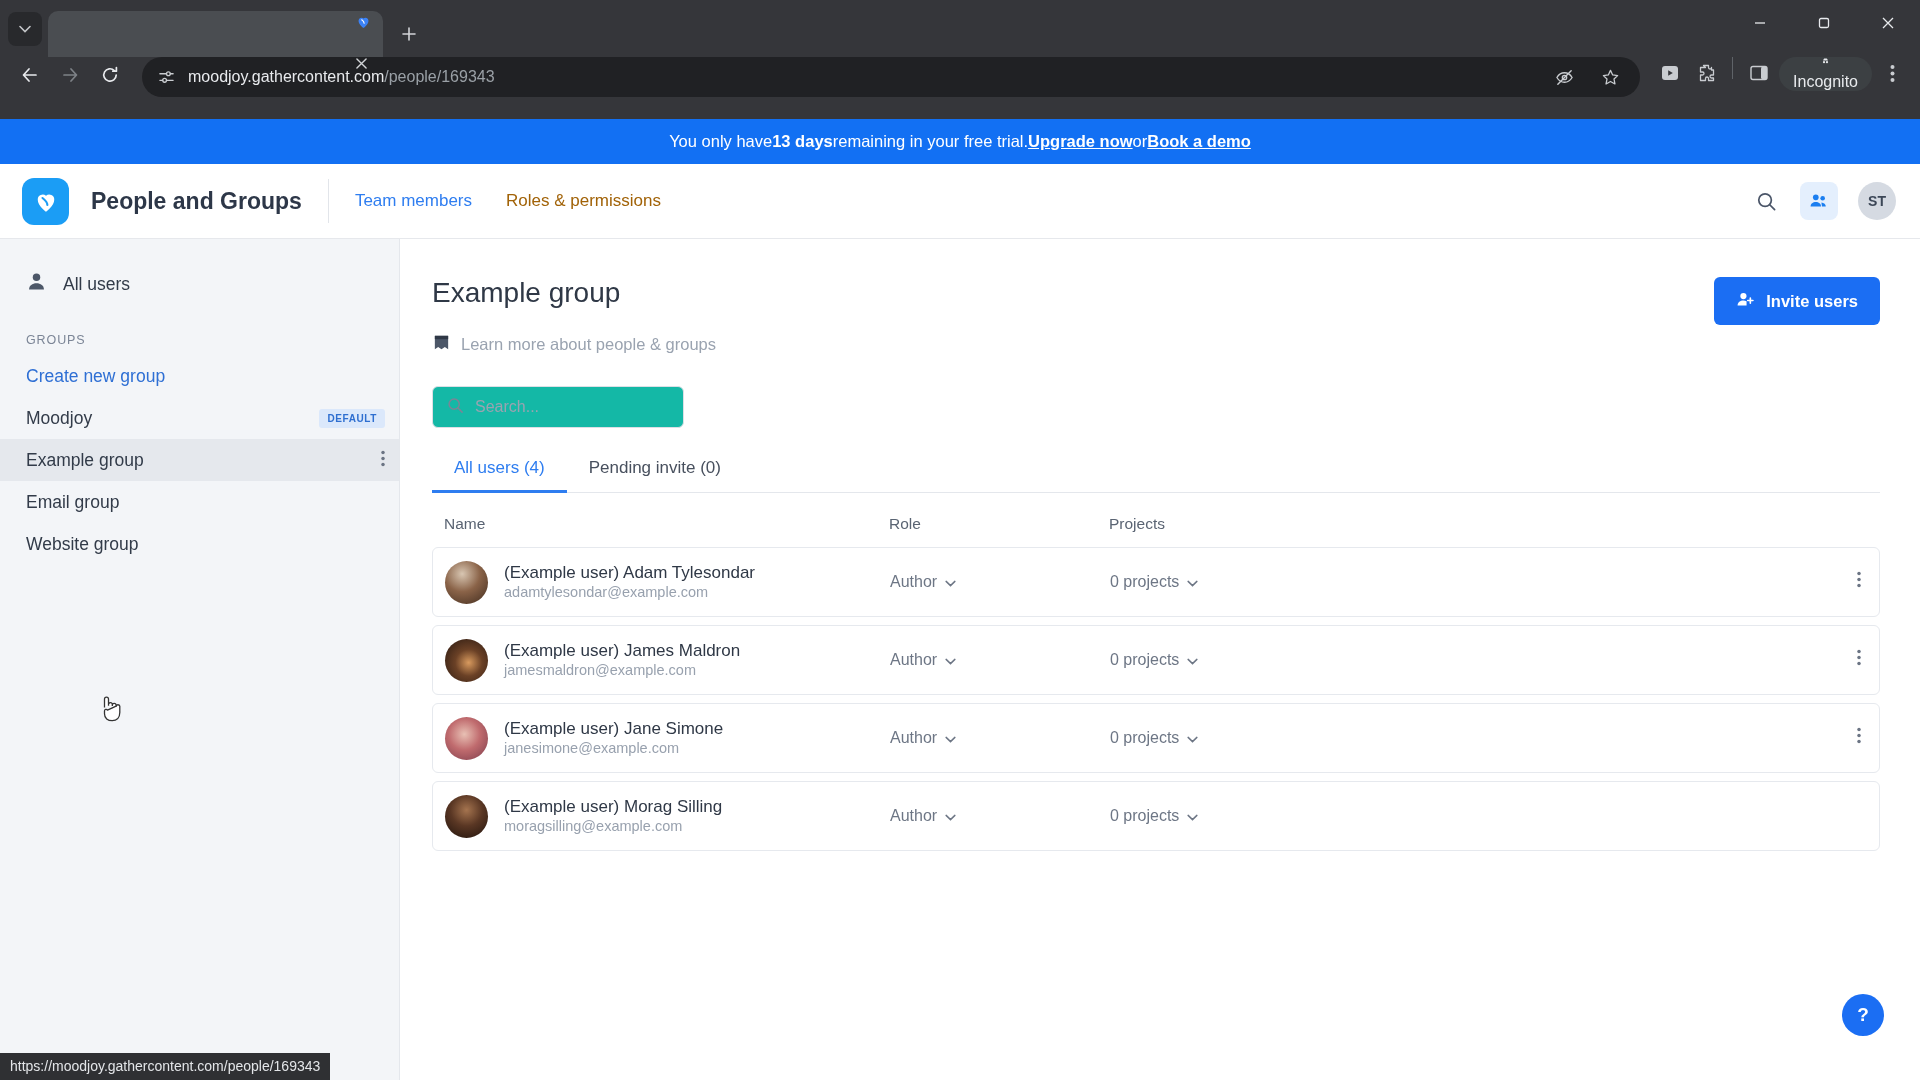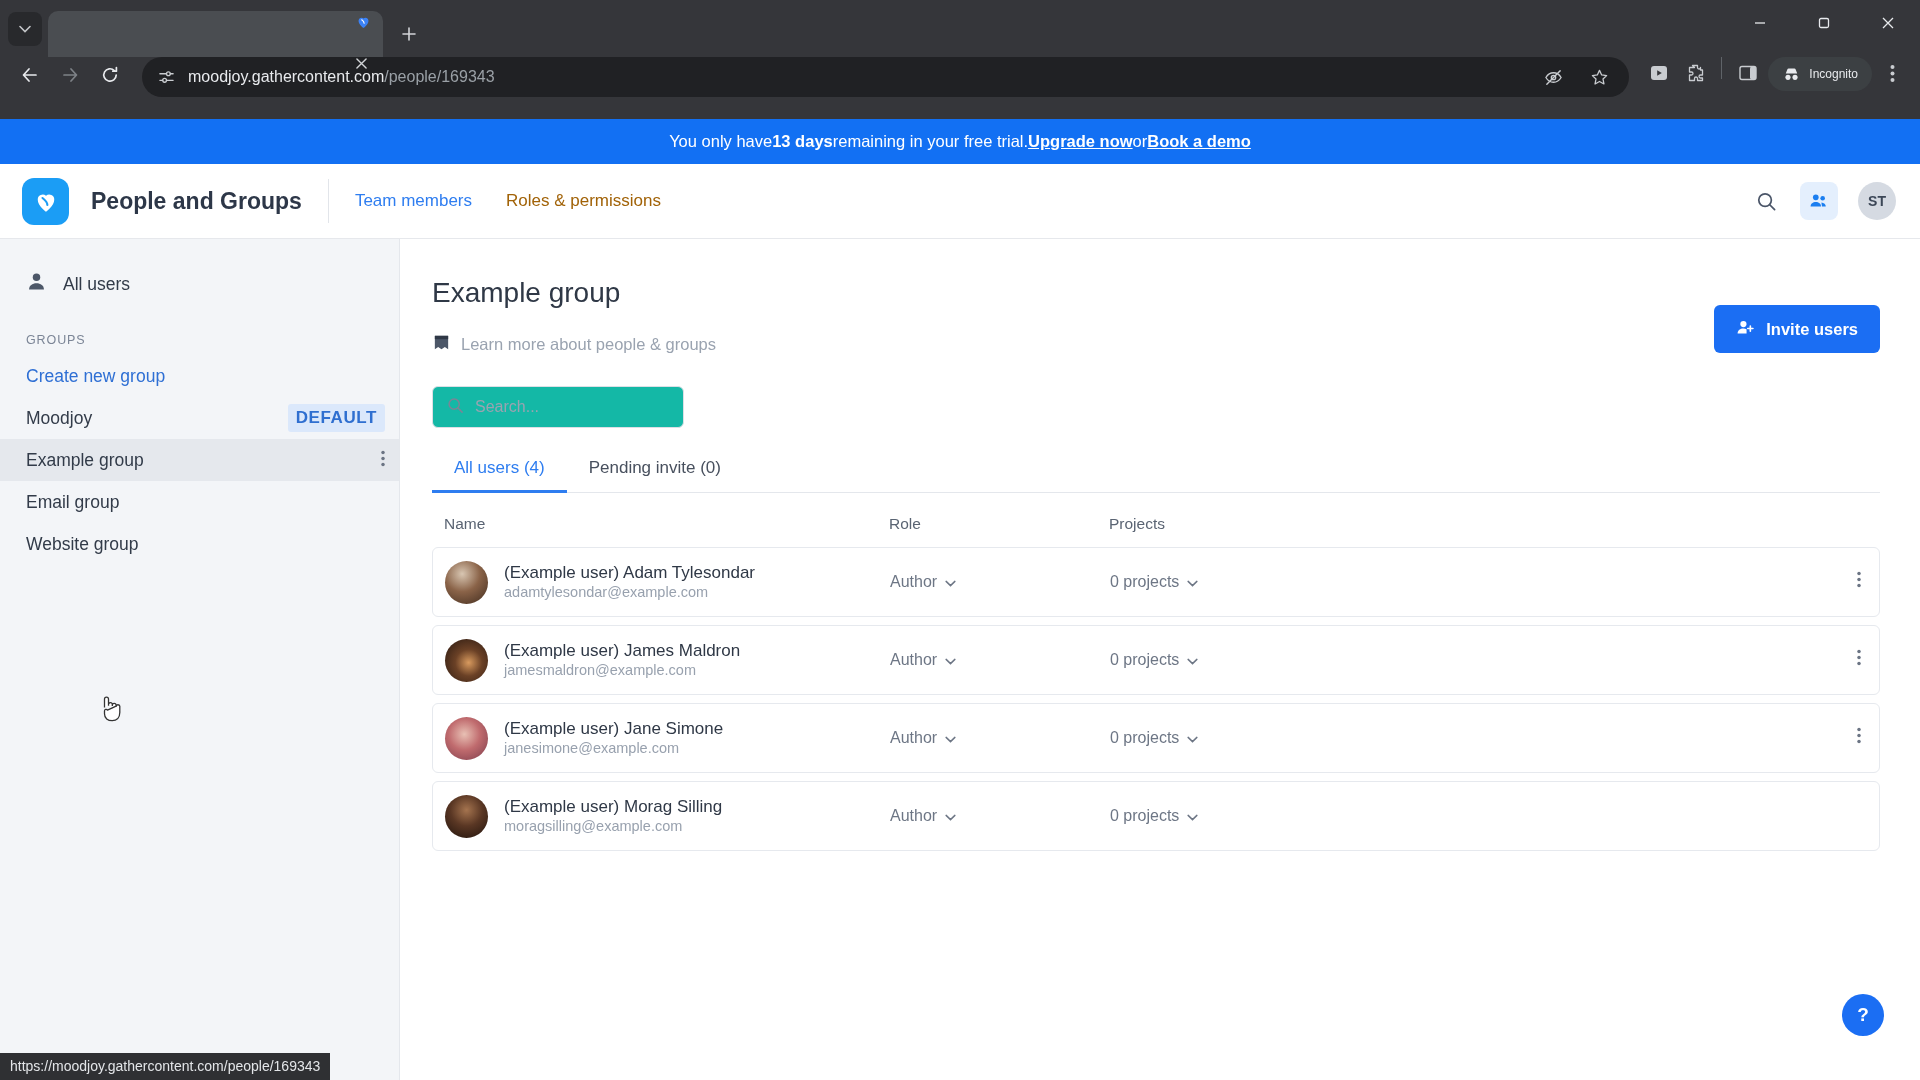--- a/index.html
+++ b/index.html
@@ -70,21 +70,21 @@
   .omni-url .path { color: #9aa0a6; }
   .omni-right { margin-left: auto; display: flex; align-items: center; gap: 14px; }
   .tb-icon {
     width: 32px; height: 32px; display: flex; align-items: center;
     justify-content: center; cursor: pointer; color: #c9ccd0; flex: none;
   }
   .vdiv { width: 1px; height: 22px; background: #5f6368; margin: 0 6px; }
   .incognito-pill {
     height: 34px; display: flex; align-items: center; gap: 8px;
     padding: 0 14px; border-radius: 17px; background: #3c4043;
-    color: #e8eaed; font-size: 12px; cursor: pointer; white-space: nowrap;
+    color: #e8eaed; font-size: 16px; cursor: pointer; white-space: nowrap; flex-direction: column;
   }
 
   
   .page { flex: 1; display: flex; flex-direction: column; background: #fff; min-height: 0; position: relative; }
 
   .trial-banner {
     height: 45px; background: #1270f3; display: flex; align-items: center;
     justify-content: center; color: #fff; font-size: 16.5px; gap: 0; flex: none;
   }
   .trial-banner b { font-weight: bold; }
@@ -131,37 +131,37 @@
     font-size: 12.5px; letter-spacing: .9px; color: #7b8596;
     padding: 26px 0 8px 26px; font-weight: normal;
   }
   .side-item {
     height: 42px; display: flex; align-items: center; padding: 0 14px 0 26px;
     font-size: 17.5px; color: #323b49; cursor: pointer; position: relative;
   }
   .side-item.link { color: #2e6fd4; }
   .side-item.active { background: #e5e8ed; }
   .badge-default {
-    margin-left: auto; background: #dbe8fb; color: #2f6fd0; font-size: 17px;
+    margin-left: auto; background: #dbe8fb; color: #2f6fd0; font-size: 10px;
     font-weight: bold; letter-spacing: .6px; padding: 4px 8px; border-radius: 3px;
   }
   .kebab-side { margin-left: auto; color: #6b7484; font-size: 17px; line-height: 1; cursor: pointer; }
   .cursor-hand { position: absolute; left: 98px; top: 455px; pointer-events: none; }
 
   
   .main { flex: 1; padding: 38px 40px 0 32px; min-width: 0; overflow: hidden; position: relative; }
   .main-headrow { display: flex; align-items: flex-start; }
   .page-title { font-size: 28px; color: #2f3846; font-weight: normal; }
   .learn-row { display: flex; align-items: center; gap: 10px; margin-top: 24px; }
   .learn-text { font-size: 16.5px; color: #9aa3b0; cursor: pointer; }
   .invite-btn {
     margin-left: auto; background: #1b6ef3; color: #fff; border: none;
     height: 48px; border-radius: 6px; padding: 0 22px; font-size: 16.5px;
     font-weight: bold; display: flex; align-items: center; gap: 11px;
-    cursor: pointer; font-family: inherit; white-space: nowrap; margin-top: 28px;
+    cursor: pointer; font-family: inherit; white-space: nowrap;
   }
 
   .searchbox {
     margin-top: 30px; width: 252px; height: 42px; border: 1px solid #dcdfe5;
     border-radius: 6px; background: #14b8a6; display: flex; align-items: center;
     gap: 11px; padding: 0 14px;
   }
   .searchbox input {
     border: none; outline: none; font-size: 16px; color: #3d4552;
     font-family: inherit; width: 100%; background: transparent;

